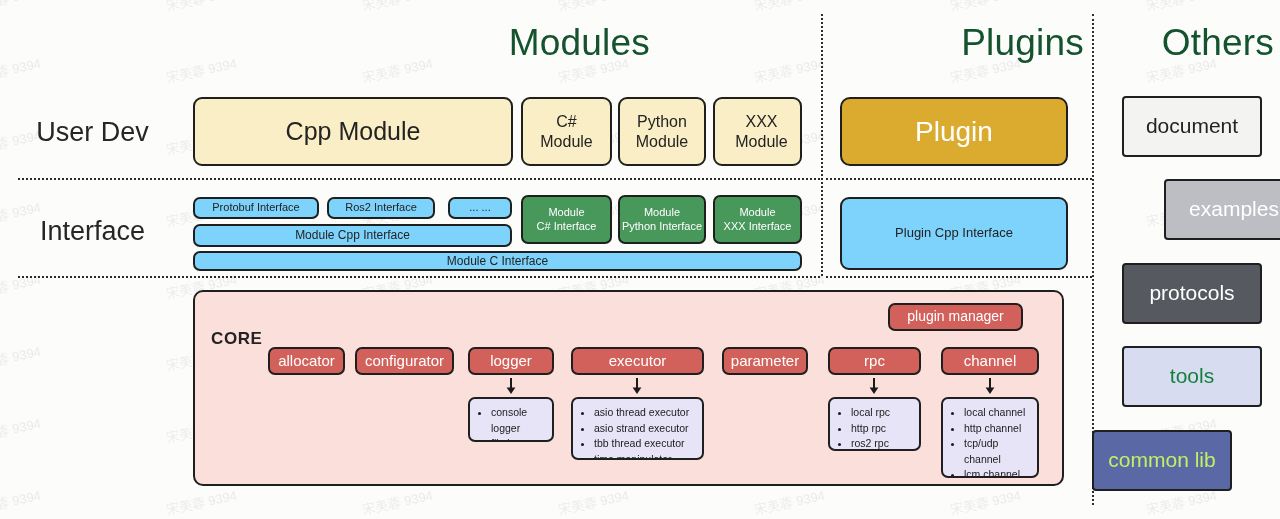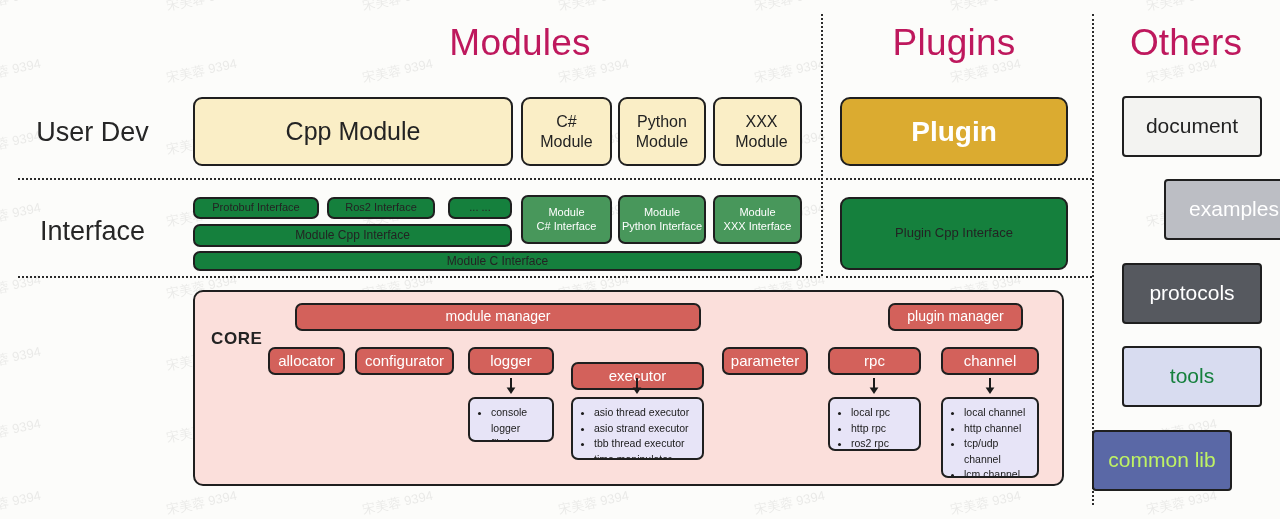--- a/index.html
+++ b/index.html
@@ -28,25 +28,25 @@
   .vsep {
     position: absolute;
     width: 0;
     border-left: 2px dotted #2b2b2b;
   }
 
   
   .col-title {
     position: absolute;
     font-size: 37px;
-    color: #be185d;
+    color: #14532d;
     font-weight: 400;
     letter-spacing: .2px;
     white-space: nowrap;
-    text-align: center;
+    text-align: right;
   }
 
   
   .row-label {
     position: absolute;
     font-size: 27px;
     color: #262626;
     font-weight: 400;
     white-space: nowrap;
     text-align: center;
@@ -78,21 +78,21 @@
   
   .b-plugin {
     background: #dbab30;
     color: #ffffff;
     font-size: 28px;
     border-radius: 10px;
   }
 
   
   .b-iface {
-    background: #15803d;
+    background: #7dd3fc;
     color: #232323;
     font-size: 11px;
     border-radius: 7px;
   }
   .b-iface.mid { font-size: 12px; }
   .b-iface.plugincpp { font-size: 13px; border-radius: 9px; }
 
   
   .b-ifacedark {
     background: #48975b;
@@ -253,21 +253,21 @@
   <div class="row-label" style="left:0px; top:216px; width:185px;">Interface</div>
 
   <div class="box b-module big" style="left:193px; top:97px; width:320px; height:69px;">Cpp Module</div>
   <div class="box b-module small" style="left:521px; top:97px; width:91px; height:69px;">C#
 Module</div>
   <div class="box b-module small" style="left:618px; top:97px; width:88px; height:69px;">Python
 Module</div>
   <div class="box b-module small" style="left:713px; top:97px; width:89px; height:69px;padding-left:8px;">XXX
 Module</div>
 
-  <div class="box b-plugin" style="left:840px; top:97px; width:228px; height:69px;font-weight:bold;">Plugin</div>
+  <div class="box b-plugin" style="left:840px; top:97px; width:228px; height:69px;">Plugin</div>
 
   <div class="box b-iface" style="left:193px; top:197px; width:126px; height:22px;">Protobuf Interface</div>
   <div class="box b-iface" style="left:327px; top:197px; width:108px; height:22px;">Ros2 Interface</div>
   <div class="box b-iface" style="left:448px; top:197px; width:64px; height:22px;">... ...</div>
 
   <div class="box b-iface mid" style="left:193px; top:224px; width:319px; height:23px;">Module Cpp Interface</div>
   <div class="box b-iface mid" style="left:193px; top:251px; width:609px; height:20px;">Module C Interface</div>
 
   <div class="box b-ifacedark" style="left:521px; top:195px; width:91px; height:49px;">Module
 C# Interface</div>
@@ -275,27 +275,26 @@
 Python Interface</div>
   <div class="box b-ifacedark" style="left:713px; top:195px; width:89px; height:49px;">Module
 XXX Interface</div>
 
   <div class="box b-iface plugincpp" style="left:840px; top:197px; width:228px; height:73px;">Plugin Cpp Interface</div>
 
   <div class="core-panel" style="left:193px; top:290px; width:871px; height:196px;"></div>
 
   <div class="core-label" style="left:211px; top:329px;">CORE</div>
 
-  <div class="box b-core mgr" style="left:295px; top:303px; width:406px; height:28px;">module manager</div>
   <div class="box b-core mgr" style="left:888px; top:303px; width:135px; height:28px;">plugin manager</div>
 
   <div class="box b-core" style="left:268px; top:347px; width:77px; height:28px;">allocator</div>
   <div class="box b-core" style="left:355px; top:347px; width:99px; height:28px;">configurator</div>
   <div class="box b-core" style="left:468px; top:347px; width:86px; height:28px;">logger</div>
-  <div class="box b-core" style="left:571px; top:362px; width:133px; height:28px;">executor</div>
+  <div class="box b-core" style="left:571px; top:347px; width:133px; height:28px;">executor</div>
   <div class="box b-core" style="left:722px; top:347px; width:86px; height:28px;">parameter</div>
   <div class="box b-core" style="left:828px; top:347px; width:93px; height:28px;">rpc</div>
   <div class="box b-core" style="left:941px; top:347px; width:98px; height:28px;">channel</div>
 
   <div class="arrow" style="left:504px; top:378px;">
     <svg width="14" height="17" viewBox="0 0 14 17">
         <path d="M7 0 L7 12" stroke="#1b1b1b" stroke-width="2" fill="none"></path>
         <path d="M7 16 L2.6 9.5 L11.4 9.5 Z" fill="#1b1b1b"></path>
       </svg>
   </div>

